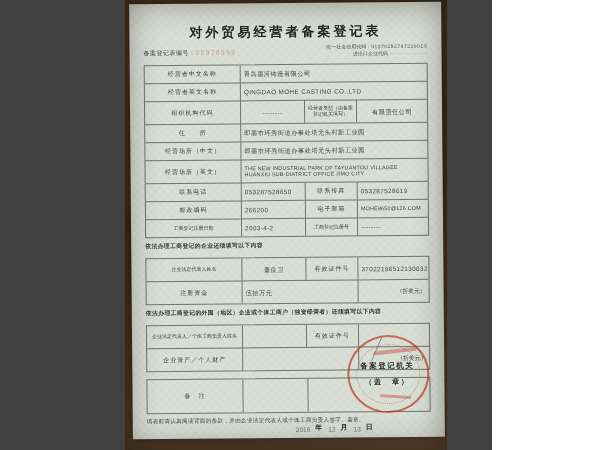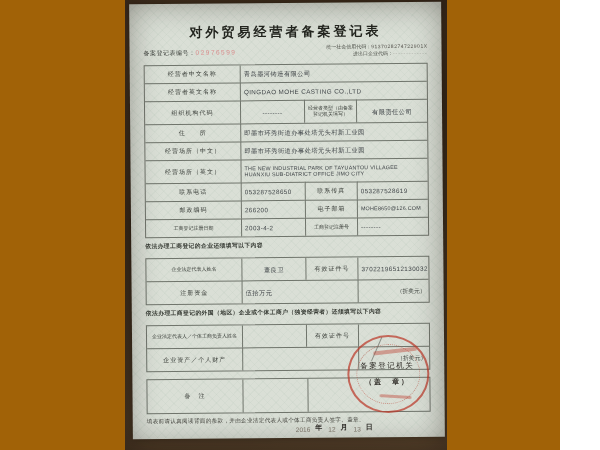--- a/index.html
+++ b/index.html
@@ -1,16 +1,16 @@
 <!DOCTYPE html>
 <html><head>
 <meta charset="utf-8">
 <style>
   html,body{margin:0;padding:0;background:#fff;}
-  .canvas{position:relative;width:560px;height:450px;background:#a16207;overflow:hidden;
+  .canvas{position:relative;width:492px;height:450px;background:#404040;overflow:hidden;
           font-family:"Liberation Sans","DejaVu Sans",sans-serif;}
   .photo{position:absolute;left:125px;top:0;width:322px;height:450px;
          background:linear-gradient(160deg,#473423 0%,#3a2b1c 40%,#55412c 100%);overflow:hidden;}
   .photo::after{content:"";position:absolute;inset:0;box-shadow:inset 0 0 34px rgba(20,10,4,.45);pointer-events:none;}
   .paper{position:absolute;left:6px;right:4px;top:3px;bottom:12px;
          background:#dadfd6;
          background-image:
            repeating-linear-gradient(45deg,rgba(140,170,150,.07) 0 1px,transparent 1px 6px),
            repeating-linear-gradient(-45deg,rgba(140,170,150,.07) 0 1px,transparent 1px 6px);
          transform:rotate(-0.5deg);
@@ -43,21 +43,21 @@
   .sec-head{margin-top:4px;font-size:5.8px;font-weight:bold;letter-spacing:.4px;color:#363a33;}
   .note{margin-top:4px;font-size:5.6px;letter-spacing:.3px;color:#45453f;}
   .slash{position:absolute;width:1px;height:26px;background:#6a6e66;transform:rotate(24deg);opacity:.7;}
   .stamp-wrap{position:absolute;right:10px;bottom:22px;width:94px;height:82px;}
   .stamp-circle{position:absolute;left:7px;top:2px;width:78px;height:74px;border:2px solid rgba(188,58,42,.8);
       border-radius:50%;opacity:.9;}
   .stamp-circle::before{content:"";position:absolute;inset:7px;border:1.5px dotted rgba(185,55,40,.5);border-radius:50%;}
   .stamp-smudge{position:absolute;background:rgba(188,58,42,.45);border-radius:2px;filter:blur(.4px);}
   .sm1{left:24px;top:12px;width:44px;height:4px;transform:rotate(-6deg);}
   .sm2{left:30px;top:58px;width:32px;height:3px;transform:rotate(4deg);}
-  .authority{position:absolute;left:0;right:0;top:28px;text-align:center;font-size:7.5px;font-weight:normal;
+  .authority{position:absolute;left:0;right:0;top:28px;text-align:center;font-size:7.5px;font-weight:bold;
       letter-spacing:1.5px;color:#2f2c27;}
   .seal{position:absolute;left:0;right:0;top:44px;text-align:center;font-size:7px;font-weight:bold;
       letter-spacing:2px;color:#2f2c27;}
   .date-line{position:absolute;left:160px;bottom:5px;display:flex;align-items:flex-end;font-size:7px;color:#2e2b27;}
   .date-line .num{color:#7c7468;font-size:6.5px;margin:0 3px;}
   .date-line .lbl{font-weight:bold;letter-spacing:1px;margin:0 2px;}
 </style>
 </head>
 <body>
 

